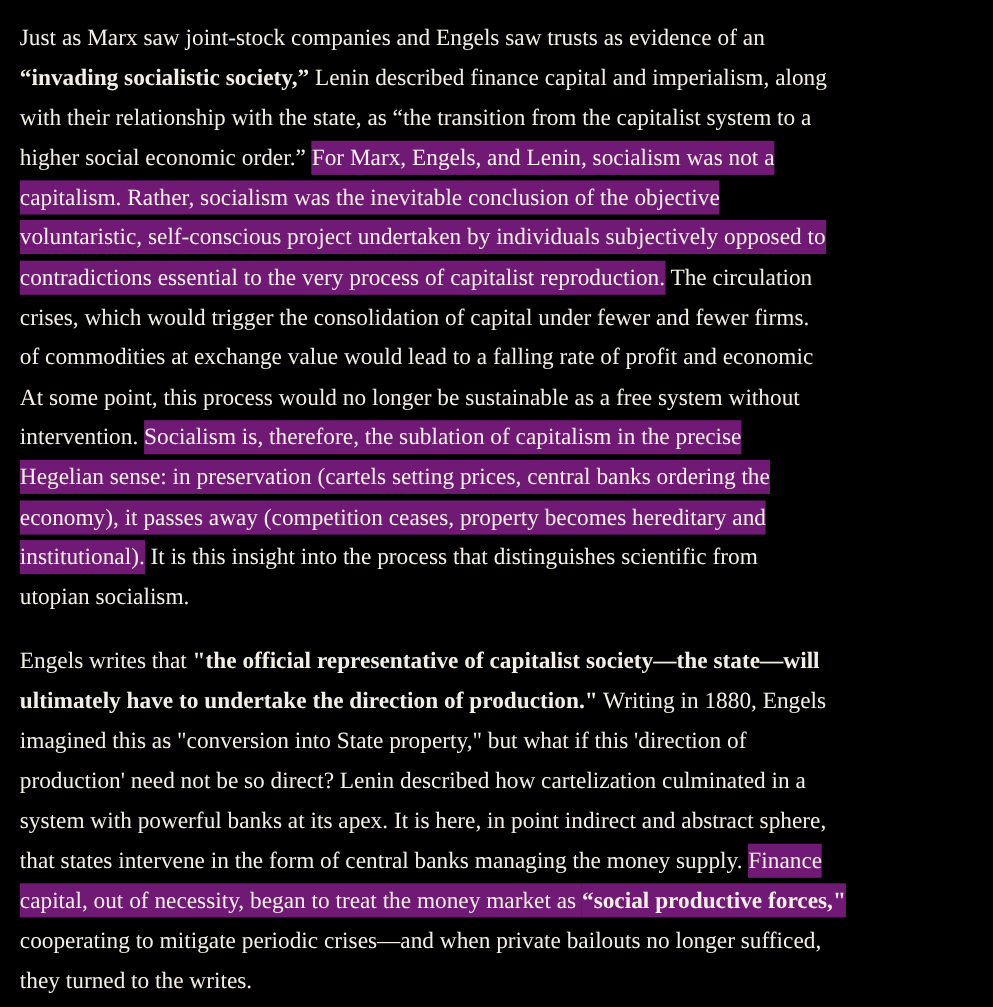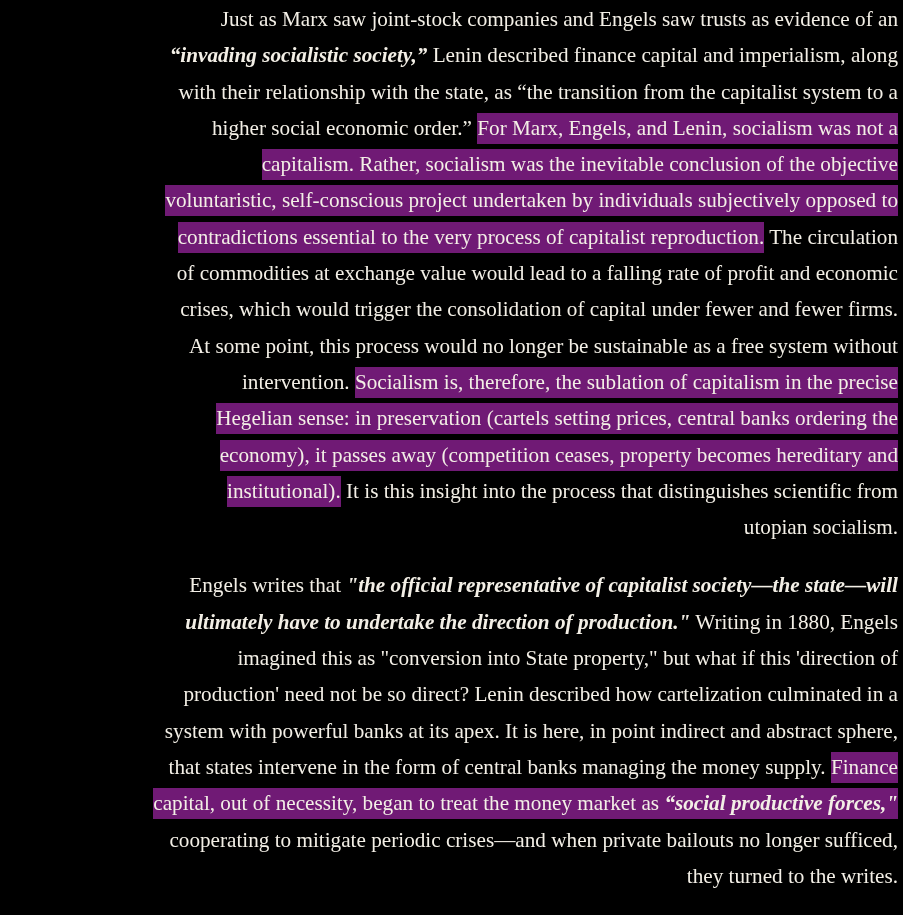--- a/index.html
+++ b/index.html
@@ -12,60 +12,58 @@
       height: 915px;
       overflow: hidden;
       color: #f3efe6;
       font-family: "Liberation Serif", "DejaVu Serif", serif;
       font-size: 21.2px;
       line-height: 36.3px;
     }
     .article {
       position: absolute;
       left: 18px;
-      top: 1px;
+      top: 16px;
       width: 880px;
-      text-align: right;
     }
     .para {
       margin: 0;
       white-space: nowrap;
     }
     .para + .para {
       margin-top: 22px;
     }
     .line {
       display: block;
       height: 36.3px;
     }
     .hl {
       background: #701a75;
       padding: 3px 0 4px 0;
       box-decoration-break: clone;
       -webkit-box-decoration-break: clone;
     }
     .em {
-      font-style: italic;
       font-weight: bold;
     }
   </style>
 </head>
 <body>
 
 <div class="article">
   <p class="para">
       <span class="line"><span>Just as Marx saw joint-stock companies and Engels saw trusts as evidence of an</span></span>
       <span class="line"><span class="em">“invading socialistic society,”</span><span> Lenin described finance capital and imperialism, along</span></span>
       <span class="line"><span>with their relationship with the state, as “the transition from the capitalist system to a</span></span>
       <span class="line"><span>higher social economic order.” </span><span class="hl">For Marx, Engels, and Lenin, socialism was not a</span></span>
       <span class="line"><span class="hl">capitalism. Rather, socialism was the inevitable conclusion of the objective</span></span>
       <span class="line"><span class="hl">voluntaristic, self-conscious project undertaken by individuals subjectively opposed to</span></span>
       <span class="line"><span class="hl">contradictions essential to the very process of capitalist reproduction.</span><span> The circulation</span></span>
+      <span class="line"><span>crises, which would trigger the consolidation of capital under fewer and fewer firms.</span></span>
       <span class="line"><span>of commodities at exchange value would lead to a falling rate of profit and economic</span></span>
-      <span class="line"><span>crises, which would trigger the consolidation of capital under fewer and fewer firms.</span></span>
       <span class="line"><span>At some point, this process would no longer be sustainable as a free system without</span></span>
       <span class="line"><span>intervention. </span><span class="hl">Socialism is, therefore, the sublation of capitalism in the precise</span></span>
       <span class="line"><span class="hl">Hegelian sense: in preservation (cartels setting prices, central banks ordering the</span></span>
       <span class="line"><span class="hl">economy), it passes away (competition ceases, property becomes hereditary and</span></span>
       <span class="line"><span class="hl">institutional).</span><span> It is this insight into the process that distinguishes scientific from</span></span>
       <span class="line"><span>utopian socialism.</span></span>
     </p>
   <p class="para">
       <span class="line"><span>Engels writes that </span><span class="em">"the official representative of capitalist society—the state—will</span></span>
       <span class="line"><span class="em">ultimately have to undertake the direction of production."</span><span> Writing in 1880, Engels</span></span>

